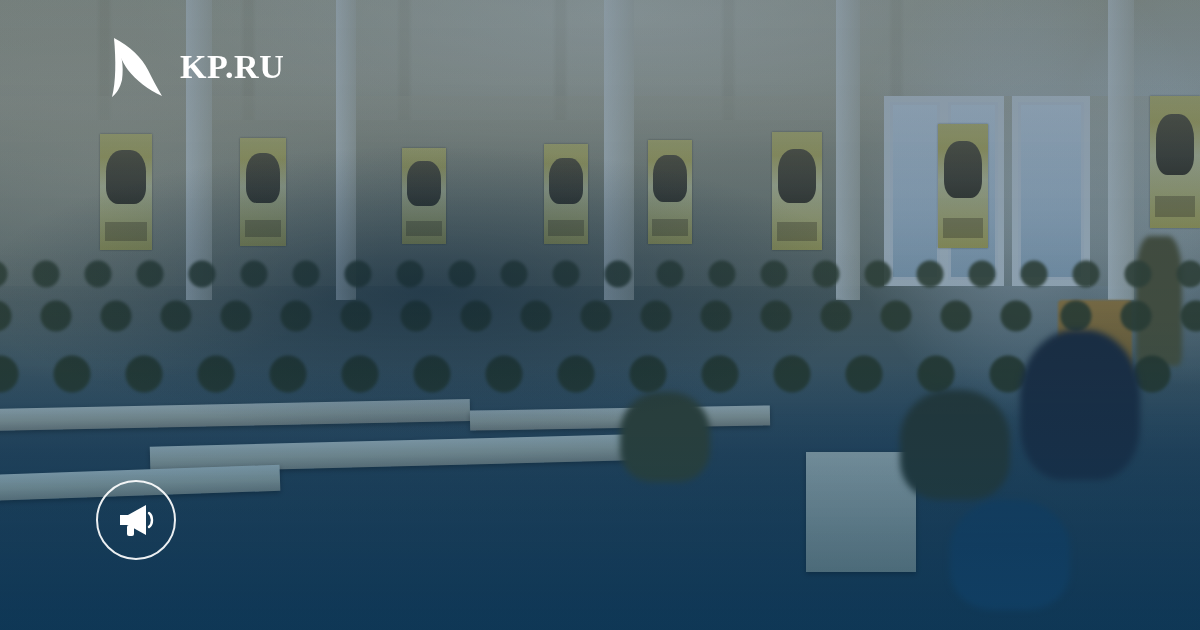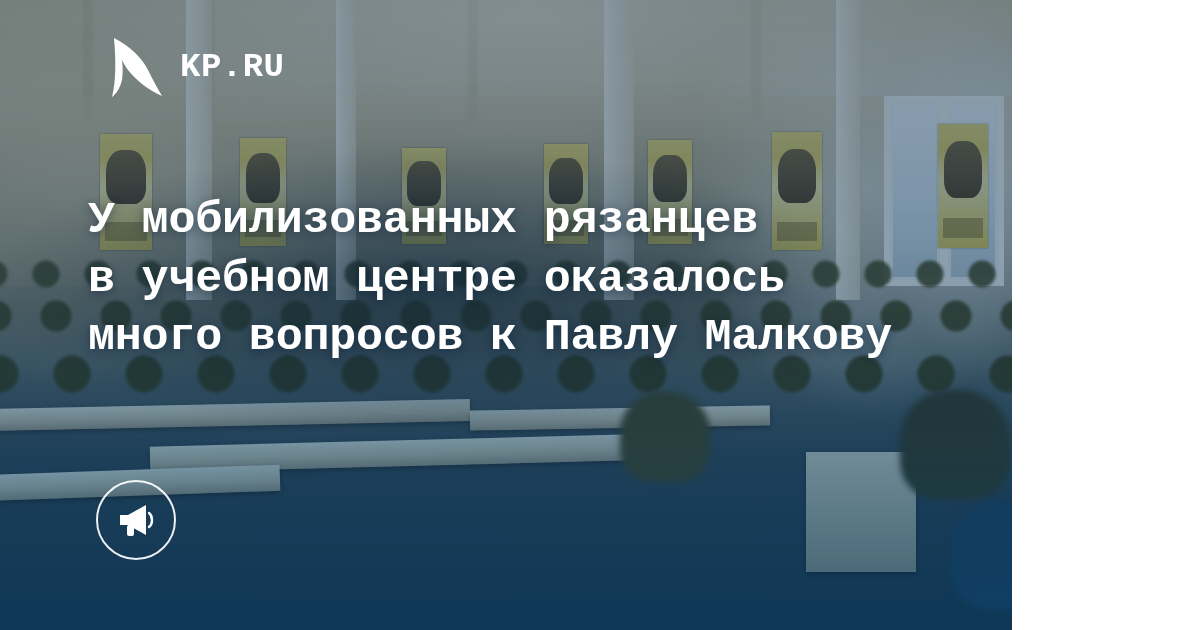--- a/index.html
+++ b/index.html
@@ -2,24 +2,24 @@
 <html><head>
 <meta charset="utf-8">
 <style>
   html, body {
     margin: 0;
     padding: 0;
     background: #ffffff;
   }
   .card {
     position: relative;
-    width: 1012px;
+    width: 1200px;
     height: 630px;
     overflow: hidden;
-    font-family: Liberation Mono, monospace;
+    font-family: Liberation Serif, serif;
     background: #15803d;
   }
 
   
   .photo {
     position: absolute;
     inset: 0;
     background:
       
       radial-gradient(ellipse 700px 220px at 52% 2%, rgba(255,250,238,0.55), rgba(255,250,238,0) 70%),
@@ -275,25 +275,20 @@
   <div class="scrim"></div>
 
   <div class="logo">
     <svg class="logo-mark" viewBox="0 0 56 62" aria-hidden="true">
       <path d="M6 2 C 22 10, 34 22, 40 34 C 44 42, 48 50, 54 60 C 40 54, 28 44, 20 34 C 14 26, 9 14, 6 2 Z" fill="#ffffff"></path>
       <path d="M6 2 C 14 16, 16 30, 14 44 C 12 52, 9 57, 4 61 C 8 46, 8 24, 6 2 Z" fill="#ffffff"></path>
     </svg>
     <div class="logo-text">KP.RU</div>
   </div>
 
-  <div class="headline">
-    <span>У мобилизованных рязанцев</span>
-    <span>в учебном центре оказалось</span>
-    <span>много вопросов к Павлу Малкову</span>
-  </div>
 
   <div class="badge">
     <div class="badge-circle">
       <svg width="44" height="40" viewBox="0 0 44 40" aria-hidden="true">
         <path d="M6 15 L14 15 L32 5 L32 35 L14 25 L6 25 Z" fill="#ffffff"></path>
         <rect x="13" y="25" width="7" height="11" rx="2" fill="#ffffff"></rect>
         <path d="M35 13 C39 16, 39 24, 35 27" stroke="#ffffff" stroke-width="2.4" fill="none" stroke-linecap="round"></path>
       </svg>
     </div>
   </div>

